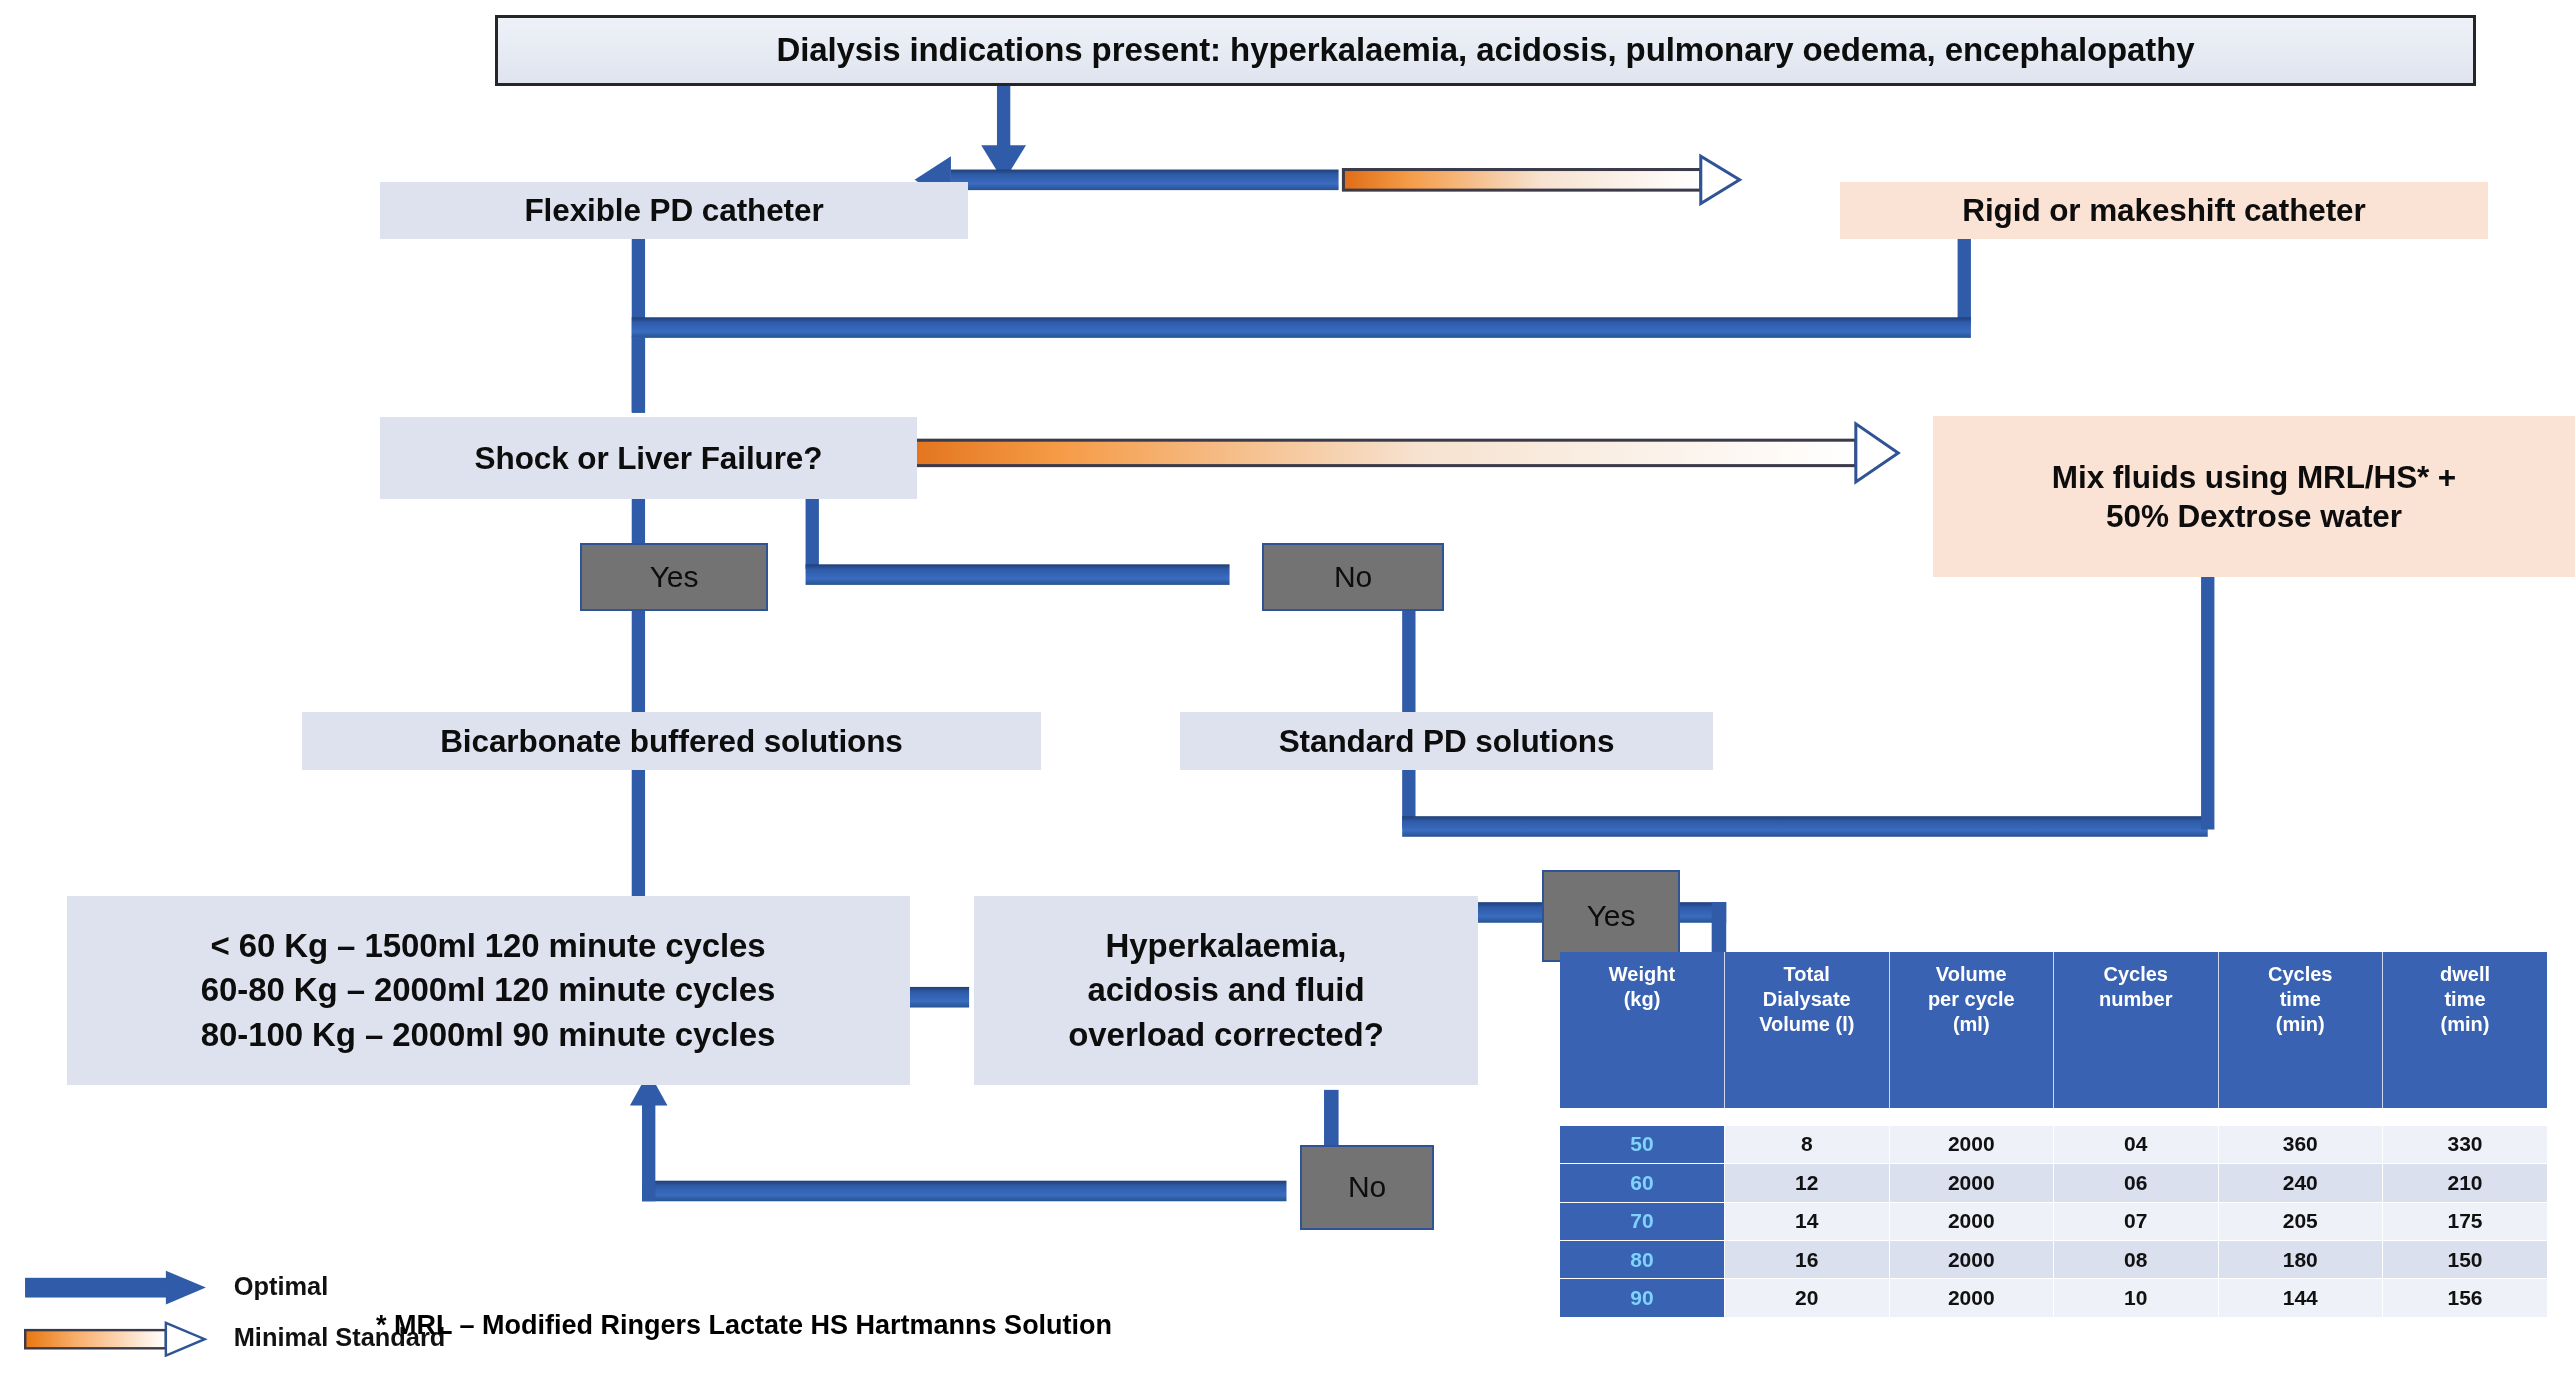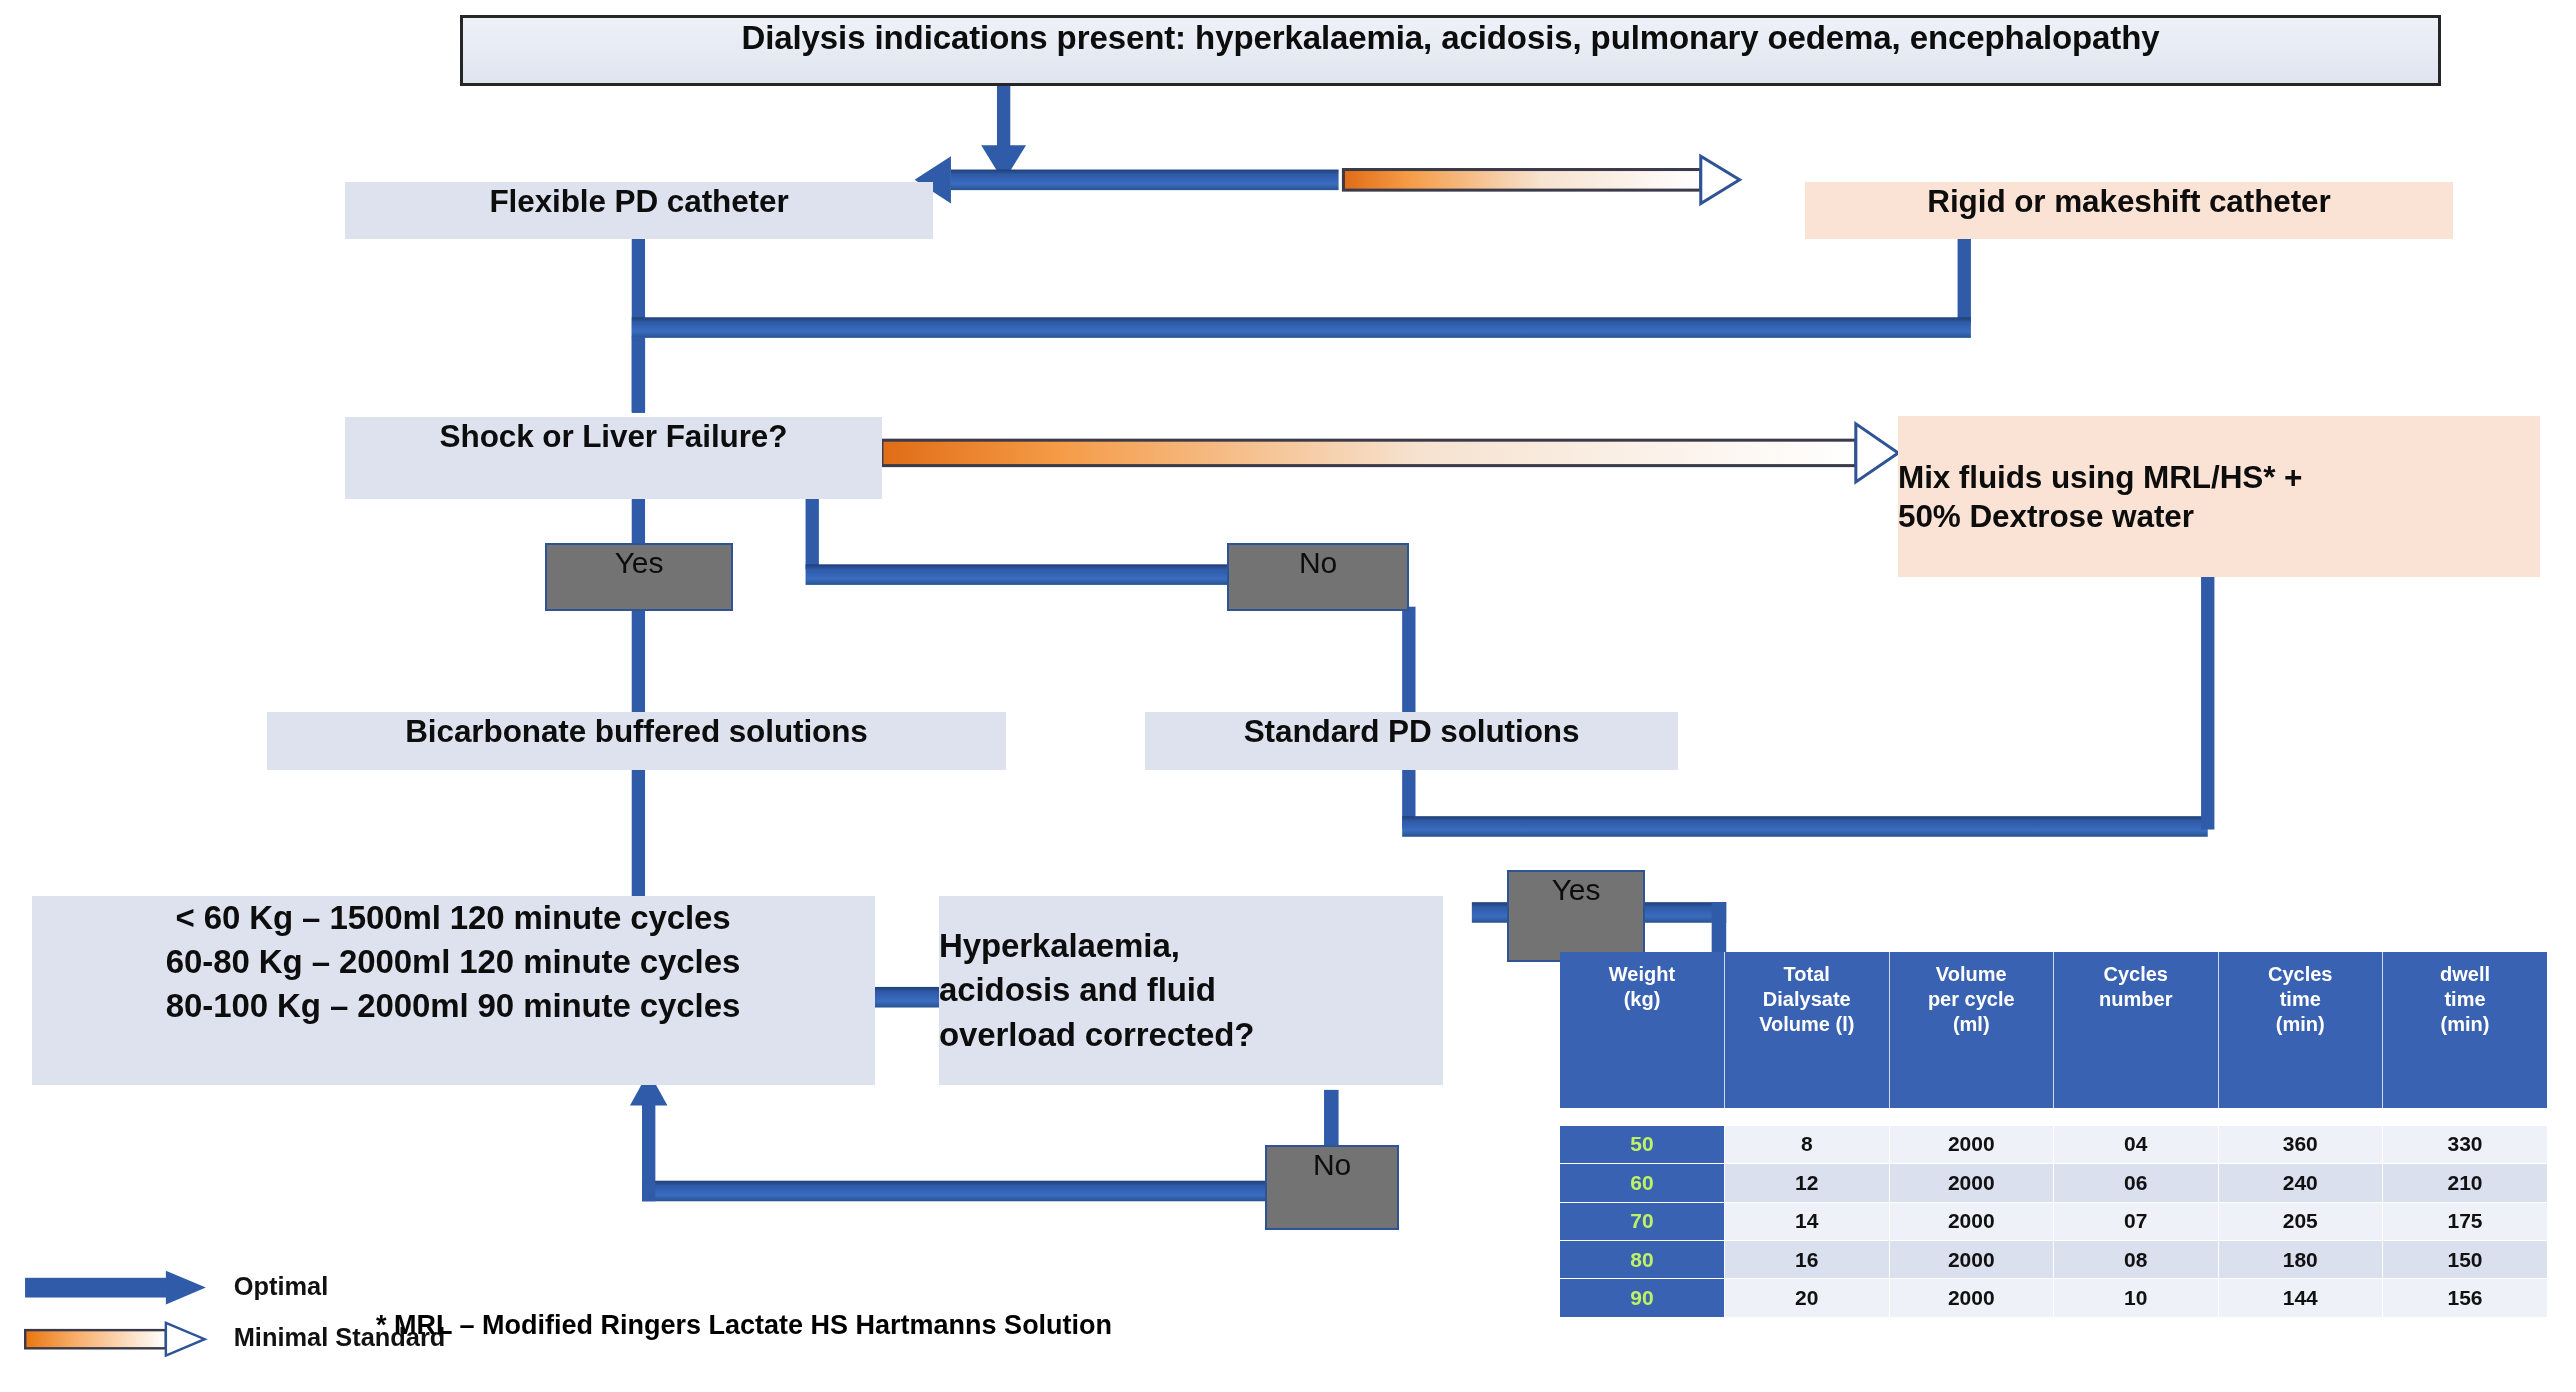--- a/index.html
+++ b/index.html
@@ -12,28 +12,29 @@
     overflow:hidden;
   }
   .connectors{
     position:absolute;left:0;top:0;width:2576px;height:1392px;
     pointer-events:none;
   }
   
   .node{
     position:absolute;
     display:flex;
-    align-items:flex-start;
+    align-items:center;
     justify-content:center;
     text-align:center;
     font-weight:bold;
     color:#0d0d0d;
     line-height:1.22;
     box-sizing:border-box;
     letter-spacing:-0.1px;
+    margin-left:35px;
   }
   .fill-blue{background:#dee2ee;}
   .fill-peach{background:#fae2d5;}
   .fill-white{background:#737373;border:2.4px solid #2f5496;}
   .header-box{
     background:linear-gradient(180deg,#eef1f7 0%,#e6eaf3 55%,#dfe4ef 100%);
     border:3.6px solid #262626;
   }
 
   
@@ -74,21 +75,21 @@
     color:#111111;
     text-align:center;
     height:35px;
     padding:1.2px 0;
     border-right:1.8px solid #ffffff;
     border-bottom:1.8px solid #ffffff;
   }
   .dtable td:last-child{border-right:none;}
   .dtable tbody tr td:first-child{
     background:#3a62b3;
-    color:#bef264;
+    color:#7dd3fc;
   }
   .dtable tbody tr:nth-child(odd) td{background:#dbe0ee;}
   .dtable tbody tr:nth-child(even) td{background:#eef1f8;}
   .dtable tbody tr:nth-child(odd) td:first-child,
   .dtable tbody tr:nth-child(even) td:first-child{background:#3a62b3;}
   .spacer-row td{background:#ffffff !important;height:15.7px;border:none;}
 
   
   .legend{position:absolute;left:24px;top:1261px;}
   .legend-row{display:flex;align-items:center;height:51px;}

